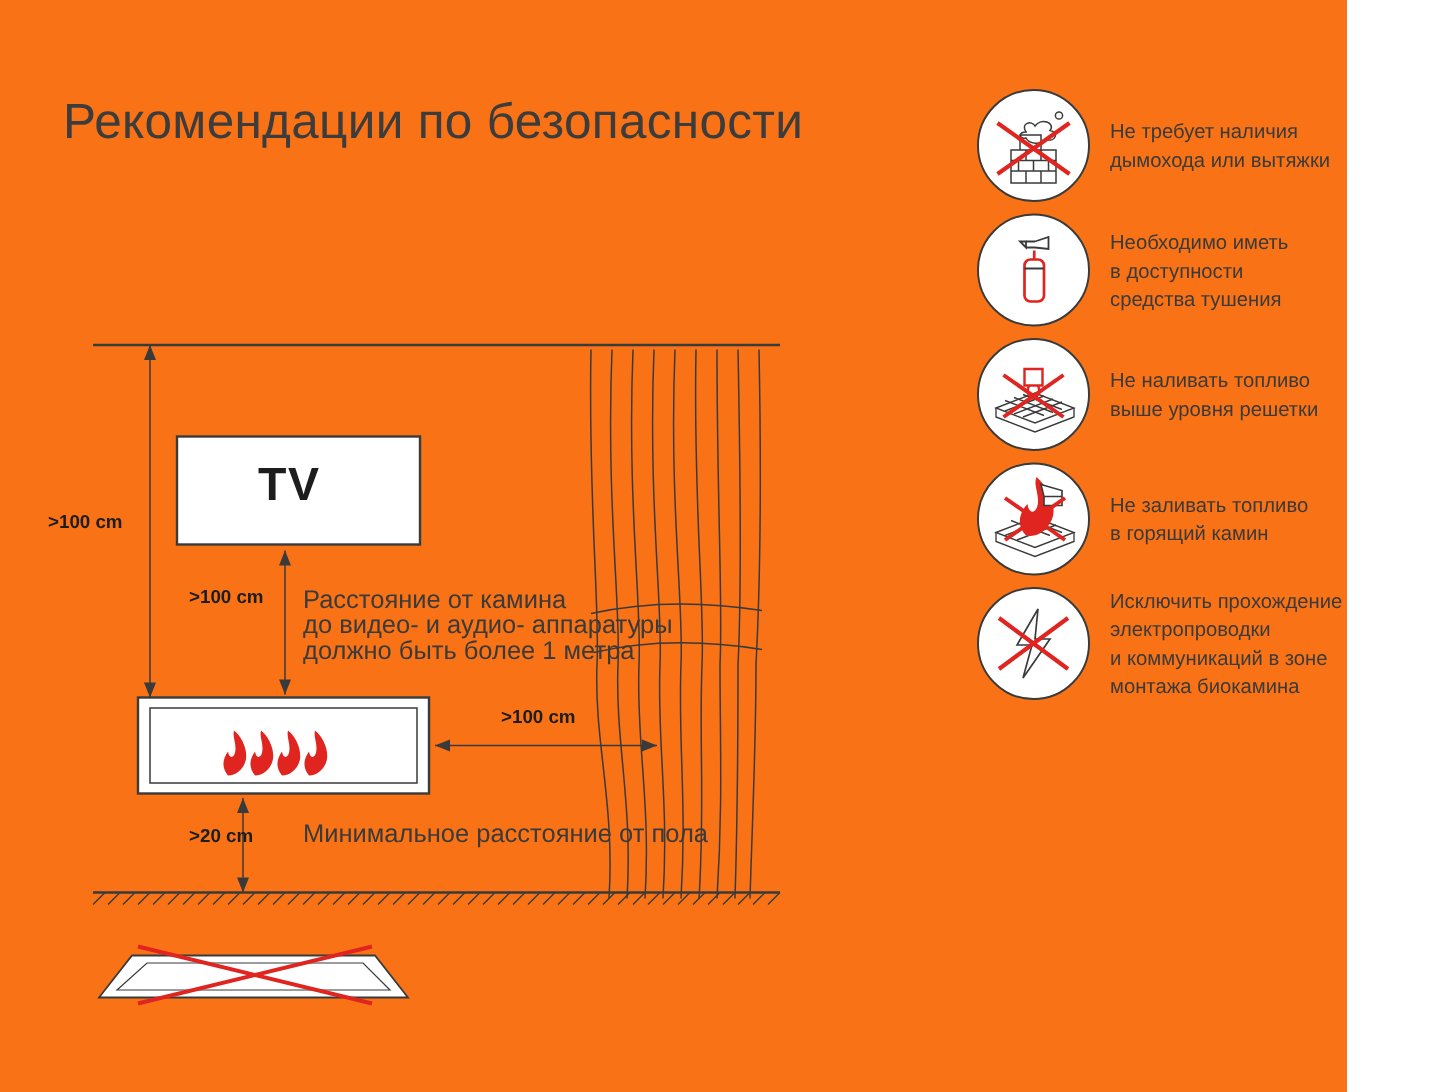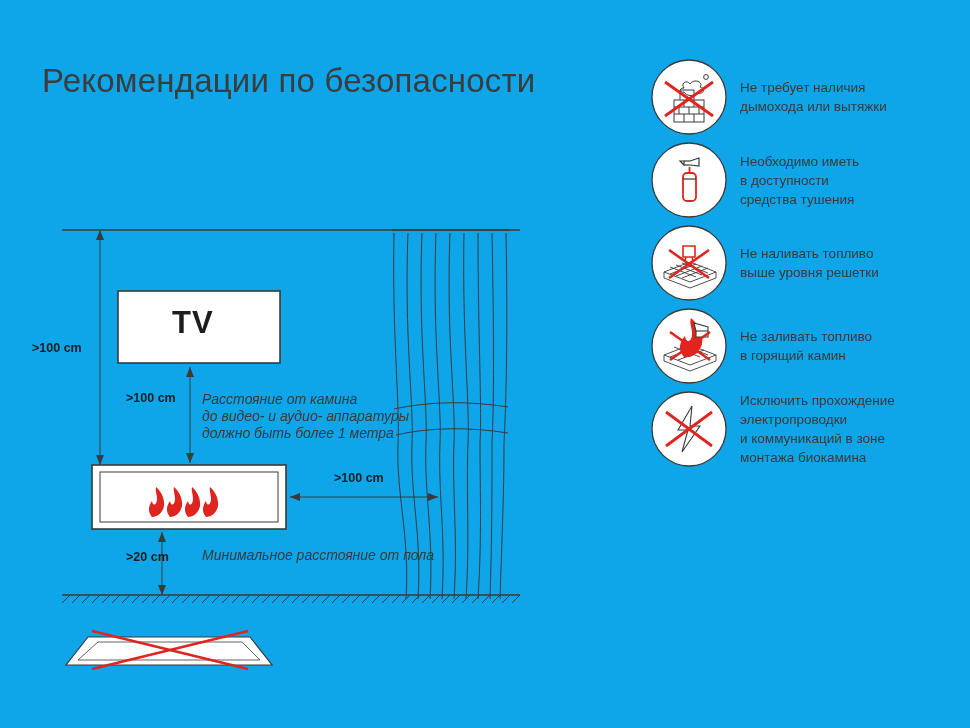--- a/index.html
+++ b/index.html
@@ -6,24 +6,24 @@
     margin: 0;
     padding: 0;
     background: #ffffff;
   }
   body {
     font-family: "Liberation Sans", sans-serif;
     color: #2b2b2b;
   }
   #page {
     position: relative;
-    width: 970px;
+    width: 898px;
     height: 728px;
     overflow: hidden;
-    background: #0ea5e9;
+    background: #f97316;
   }
 
   
   #main-title {
     position: absolute;
     left: 42px;
     top: 62px;
     font-size: 33px;
     font-weight: 400;
     color: #3c3c3c;
@@ -50,26 +50,25 @@
   }
   .dlabel {
     position: absolute;
     font-size: 12.5px;
     font-weight: bold;
     color: #1d1d1d;
     white-space: nowrap;
   }
   .dnote {
     position: absolute;
-    font-size: 14px;
+    font-size: 17px;
     font-weight: normal;
     color: #3a3a3a;
     white-space: nowrap;
     line-height: 17px;
-    font-style: italic;
   }
   #tv-label {
     position: absolute;
     left: 172px;
     top: 110px;
     font-size: 31px;
     font-weight: bold;
     color: #1d1d1d;
     letter-spacing: 1px;
   }

